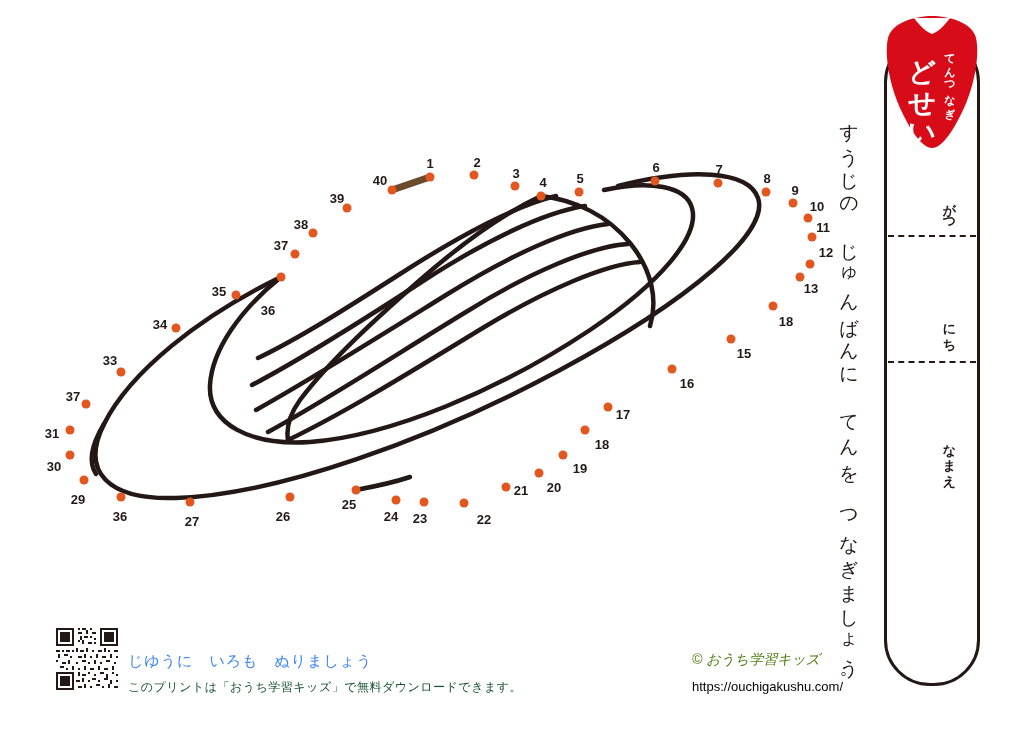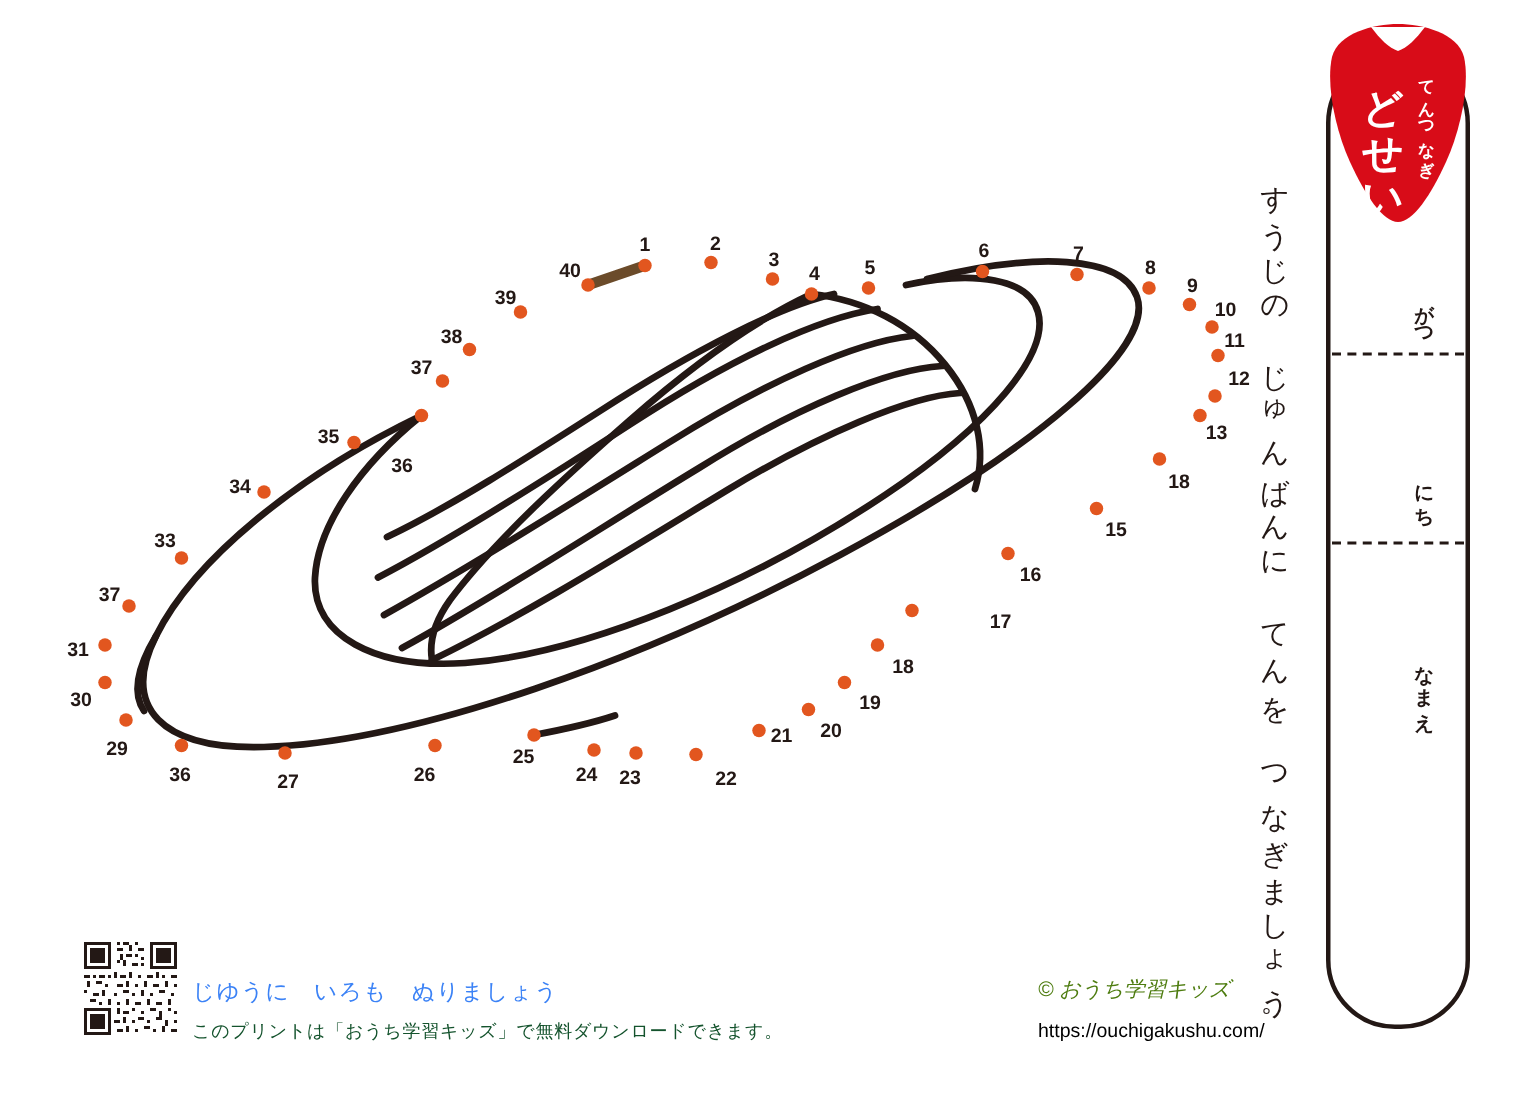--- a/index.html
+++ b/index.html
@@ -189,21 +189,21 @@
         <div class="num" style="left: 826px; top: 252px;">12</div>
         <div class="dot" style="left: 800px; top: 277px; background: rgb(226, 86, 31);"></div>
         <div class="num" style="left: 811px; top: 288px;">13</div>
         <div class="dot" style="left: 773px; top: 306px; background: rgb(226, 86, 31);"></div>
         <div class="num" style="left: 786px; top: 321px;">18</div>
         <div class="dot" style="left: 731px; top: 339px; background: rgb(226, 86, 31);"></div>
         <div class="num" style="left: 744px; top: 353px; text-align: right;">15</div>
         <div class="dot" style="left: 672px; top: 369px; background: rgb(226, 86, 31);"></div>
         <div class="num" style="left: 687px; top: 383px;">16</div>
         <div class="dot" style="left: 608px; top: 407px; background: rgb(226, 86, 31);"></div>
-        <div class="num" style="left: 623px; top: 414px; margin-left: 44px;">17</div>
+        <div class="num" style="left: 623px; top: 414px;">17</div>
         <div class="dot" style="left: 585px; top: 430px; background: rgb(226, 86, 31);"></div>
         <div class="num" style="left: 602px; top: 444px;">18</div>
         <div class="dot" style="left: 563px; top: 455px; background: rgb(226, 86, 31);"></div>
         <div class="num" style="left: 580px; top: 468px;">19</div>
         <div class="dot" style="left: 539px; top: 473px; background: rgb(226, 86, 31);"></div>
         <div class="num" style="left: 554px; top: 487px;">20</div>
         <div class="dot" style="left: 506px; top: 487px; background: rgb(226, 86, 31);"></div>
         <div class="num" style="left: 521px; top: 490px;">21</div>
         <div class="dot" style="left: 464px; top: 503px; background: rgb(226, 86, 31);"></div>
         <div class="num" style="left: 468px; top: 519px; margin-left: 16px;">22</div>

